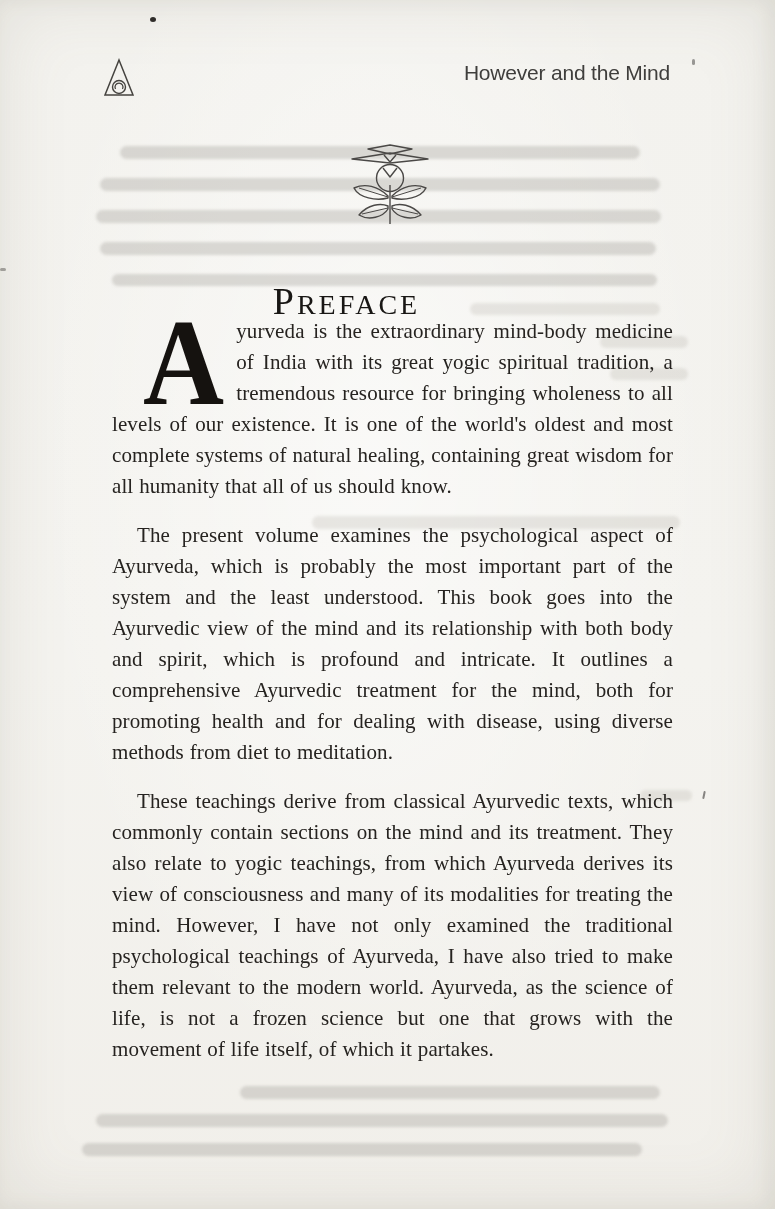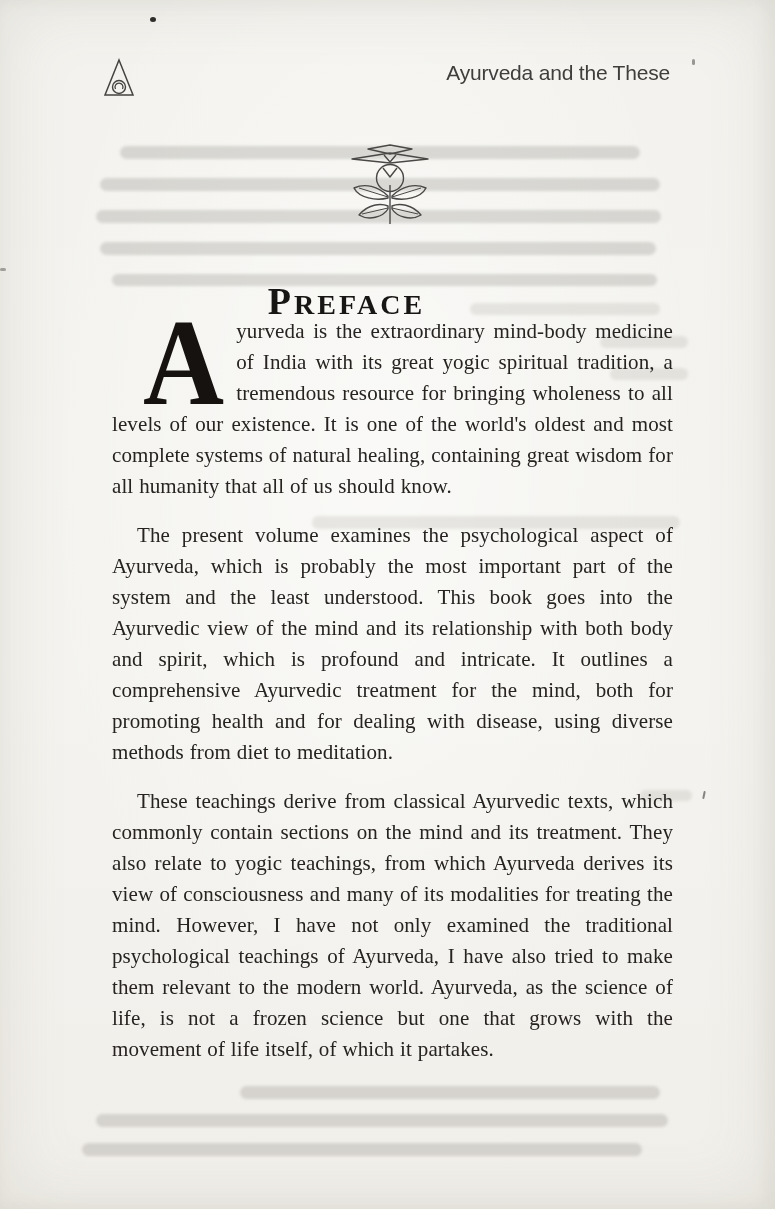--- a/index.html
+++ b/index.html
@@ -19,21 +19,21 @@
     position:absolute; top:61px; left:380px; width:290px; text-align:right;
     font-family:"Liberation Sans", sans-serif; font-size:21px; color:#3f3e3c;
     letter-spacing:-0.2px;
   }
   .logo { position:absolute; top:58px; left:103px; width:32px; height:40px; }
   
   .ornament { position:absolute; top:140px; left:346px; width:88px; height:90px; }
   
   .preface {
     position:absolute; top:282px; left:0; width:693px; text-align:center;
-    color:#181614; font-weight:700; letter-spacing:3px;
+    color:#181614; font-weight:400; letter-spacing:3px;
   }
   .p-init { font-size:38px; line-height:38px; }
   .p-rest { font-size:28px; line-height:38px; }
   
   .body-text {
     position:absolute; top:316px; left:112px; width:561px;
     font-size:21px; line-height:31px; color:#262320;
     text-align:justify; letter-spacing:0.1px; word-spacing:0.5px;
   }
   .body-text p { margin:0; padding:0; }
@@ -73,21 +73,21 @@
   <div class="speck" style="top:17px; left:150px; width:6px; height:5px;"></div>
   <div class="speck" style="top:59px; left:692px; width:3px; height:6px; opacity:.45; border-radius:2px;"></div>
   <div class="speck" style="top:268px; left:0; width:6px; height:3px; opacity:.4; border-radius:2px;"></div>
   <div class="speck" style="top:791px; left:703px; width:2px; height:8px; opacity:.55; border-radius:2px; transform:rotate(12deg);"></div>
 
   <svg class="logo" viewBox="0 0 32 40">
     <path d="M16 2 L30 37 L2 37 Z" fill="none" stroke="#45433f" stroke-width="1.5"></path>
     <circle cx="16" cy="29" r="6.5" fill="none" stroke="#45433f" stroke-width="1.4"></circle>
     <path d="M12.5 31 A4 4 0 1 1 19.5 31" fill="none" stroke="#45433f" stroke-width="1.3"></path>
   </svg>
-  <div class="header-title">Ayurveda and the These</div>
+  <div class="header-title">However and the Mind</div>
 
   <svg class="ornament" viewBox="0 0 88 90">
     <g fill="none" stroke="#4a4846" stroke-width="1.4" stroke-linejoin="round">
       <path d="M22 9 L44 14 L66 9 L44 5 Z"></path>
       <path d="M6 19 L44 23 L82 19 L44 13 Z"></path>
       <path d="M38 15 L44 22 L50 15"></path>
       <circle cx="44" cy="38" r="13.5"></circle>
       <path d="M37 28 L44 37 L51 28"></path>
       <path d="M44 45 L44 84"></path>
       <path d="M42 56 C32 46 19 43 8 48 C13 58 30 61 42 58 Z"></path>

